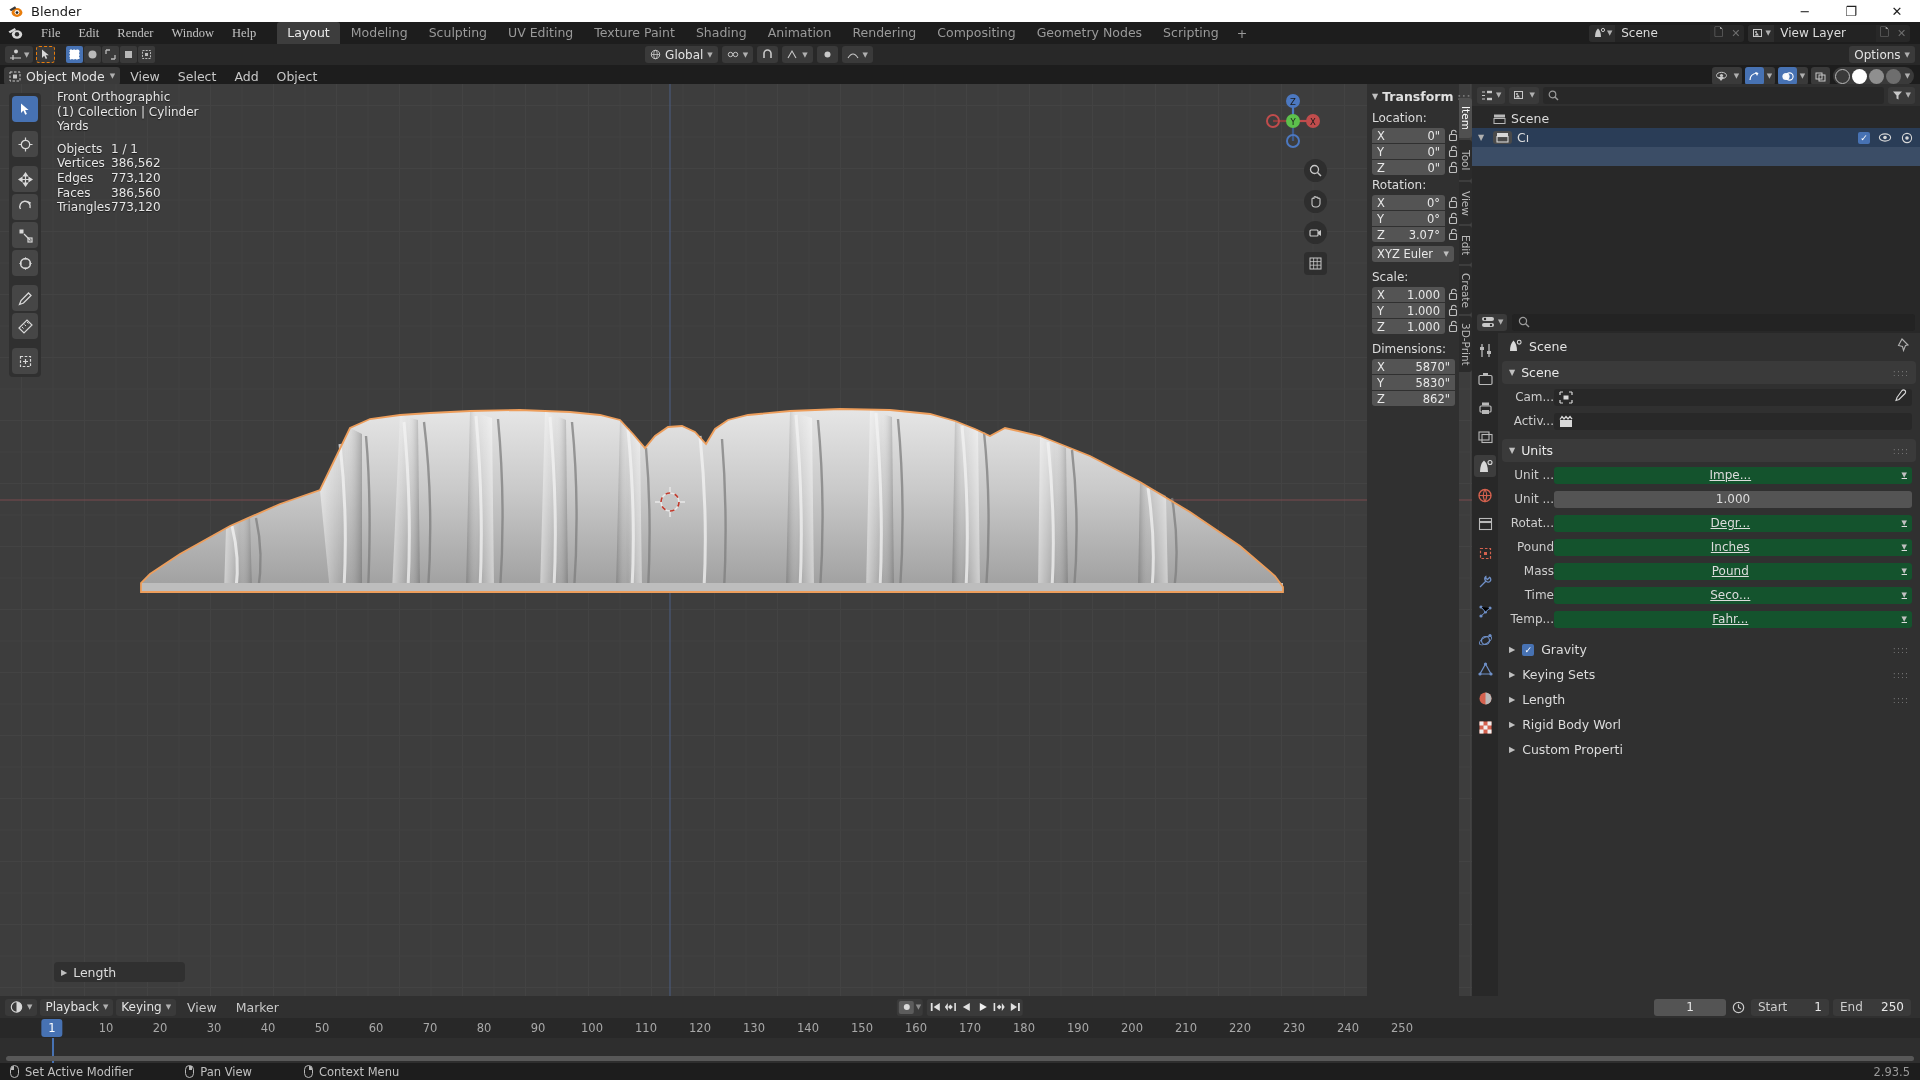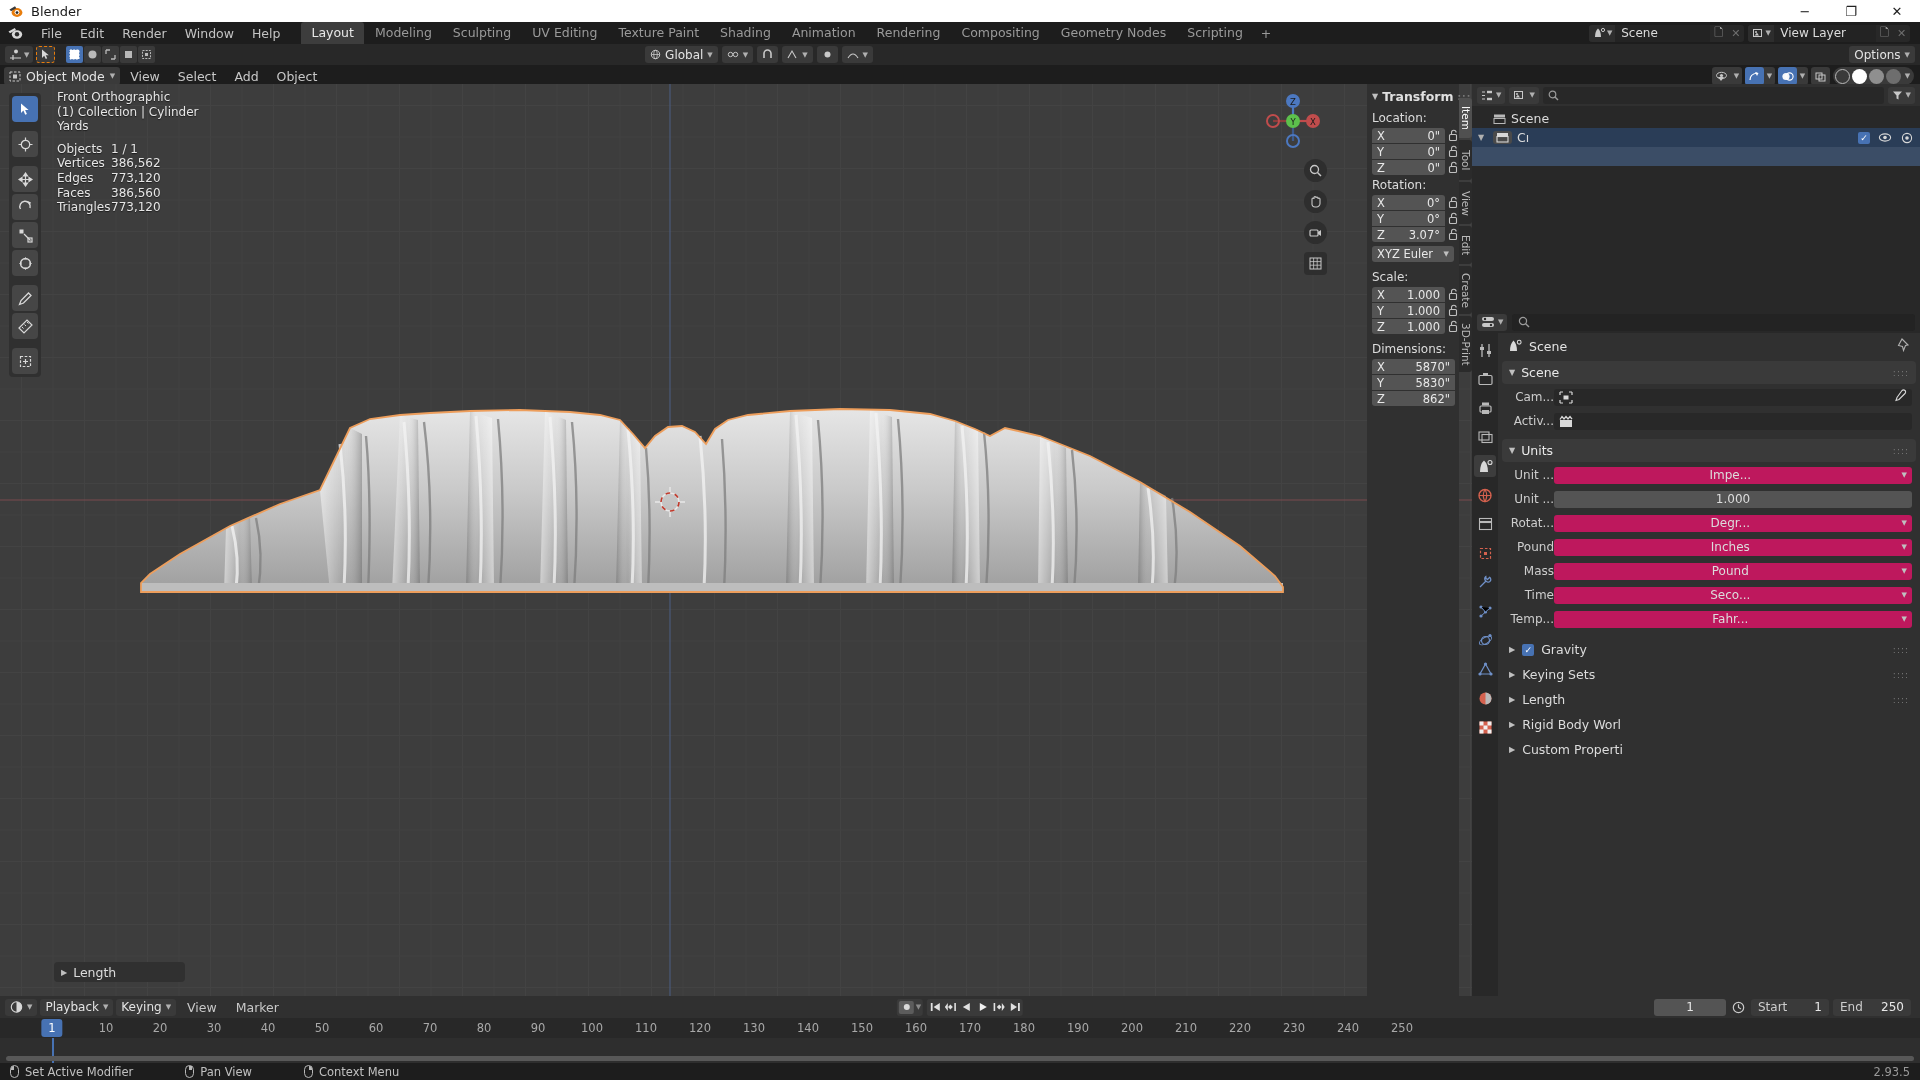--- a/index.html
+++ b/index.html
@@ -12,21 +12,21 @@
     align-items:center; padding-left:8px; font-size:13px; position:relative; }
   #titlebar .tb-logo { width:16px; height:16px; margin-right:7px; position:relative; }
   .win-btns { position:absolute; right:0; top:0; height:22px; display:flex; }
   .win-btns div { width:46px; height:22px; display:flex; align-items:center;
     justify-content:center; color:#222; font-size:13px; }
 
   
   #topbar { height:22px; background:#1d1d1d; display:flex; align-items:center;
     padding:0 6px; gap:0; position:relative; }
   .bl-logo { width:20px; height:16px; margin-right:6px; }
-  .menu-item { padding:2px 9px; color:#c3c3c3; font-size:12.5px; white-space:nowrap; }
+  .menu-item { padding:2px 9px; color:#c3c3c3; font-size:12.5px; white-space:nowrap;font-family:Liberation Serif, serif; }
   .wstabs { display:flex; align-items:center; margin-left:12px; gap:1px; }
   .wstab { padding:3px 10px 4px; color:#9a9a9a; font-size:12.5px; border-radius:3px 3px 0 0; white-space:nowrap;}
   .wstab.active { background:#3d3d3d; color:#e8e8e8; }
   .wstab.plus { color:#9a9a9a; padding:3px 7px; }
   .topbar-right { margin-left:auto; display:flex; align-items:center; gap:4px; padding-right:4px;}
   .scene-field { display:flex; align-items:center; background:#282828; border-radius:3px; height:17px; }
   .sf-icon { width:26px; display:flex; align-items:center; justify-content:center; gap:1px; background:#2d2d2d; border-radius:3px 0 0 3px; height:17px;}
   .sf-name { background:#232323; padding:0 30px 0 6px; height:17px; line-height:17px; font-size:12px; color:#dcdcdc; min-width:95px;}
   .sf-copy, .sf-x { width:17px; height:17px; display:flex; align-items:center; justify-content:center; color:#b4b4b4; font-size:11px;}
   .sf-x { color:#6e6e6e; }
@@ -150,21 +150,21 @@
   .ptab.active { background:#3d3d3d; }
   #prop-body { flex:1; padding:0; }
   .pr-breadcrumb { height:26px; display:flex; align-items:center; gap:7px; padding:0 9px; font-size:12.5px;}
   .pr-panel-head { height:23px; display:flex; align-items:center; gap:6px;
     background:#3a3a3a; margin:2px 4px 0 4px; border-radius:4px; padding:0 7px;
     font-size:12.5px; color:#e8e8e8;}
   .pr-row { display:flex; align-items:center; height:22px; margin:2px 8px 0 4px; }
   .pr-rlabel { width:52px; text-align:right; font-size:12px; color:#cdcdcd; }
   .pr-rfield { flex:1; height:17px; background:#282828; border-radius:3px;
     display:flex; align-items:center; padding:0 5px; font-size:12px; color:#dcdcdc; }
-  .pr-rfield.drop { background:#be185d; justify-content:space-between; }
+  .pr-rfield.drop { background:#14532d; justify-content:space-between;text-decoration:underline; }
   .pr-rfield.value { background:#545454; justify-content:center; }
   .pr-sub { display:flex; align-items:center; height:22px; margin:2px 8px 0 4px; gap:6px;}
   .pr-closed { display:flex; align-items:center; height:23px; margin:2px 4px 0 4px;
     gap:7px; padding:0 7px; font-size:12.5px; color:#dcdcdc;}
   .chk { width:12px; height:12px; background:#4772b3; border-radius:2px;
     display:flex; align-items:center; justify-content:center; color:#fff; font-size:9px;}
   .chk.off { background:#545454; }
   .dots { margin-left:auto; color:#777; font-size:9px; letter-spacing:1px; }
   .tri { font-size:8px; color:#c0c0c0; }
 

